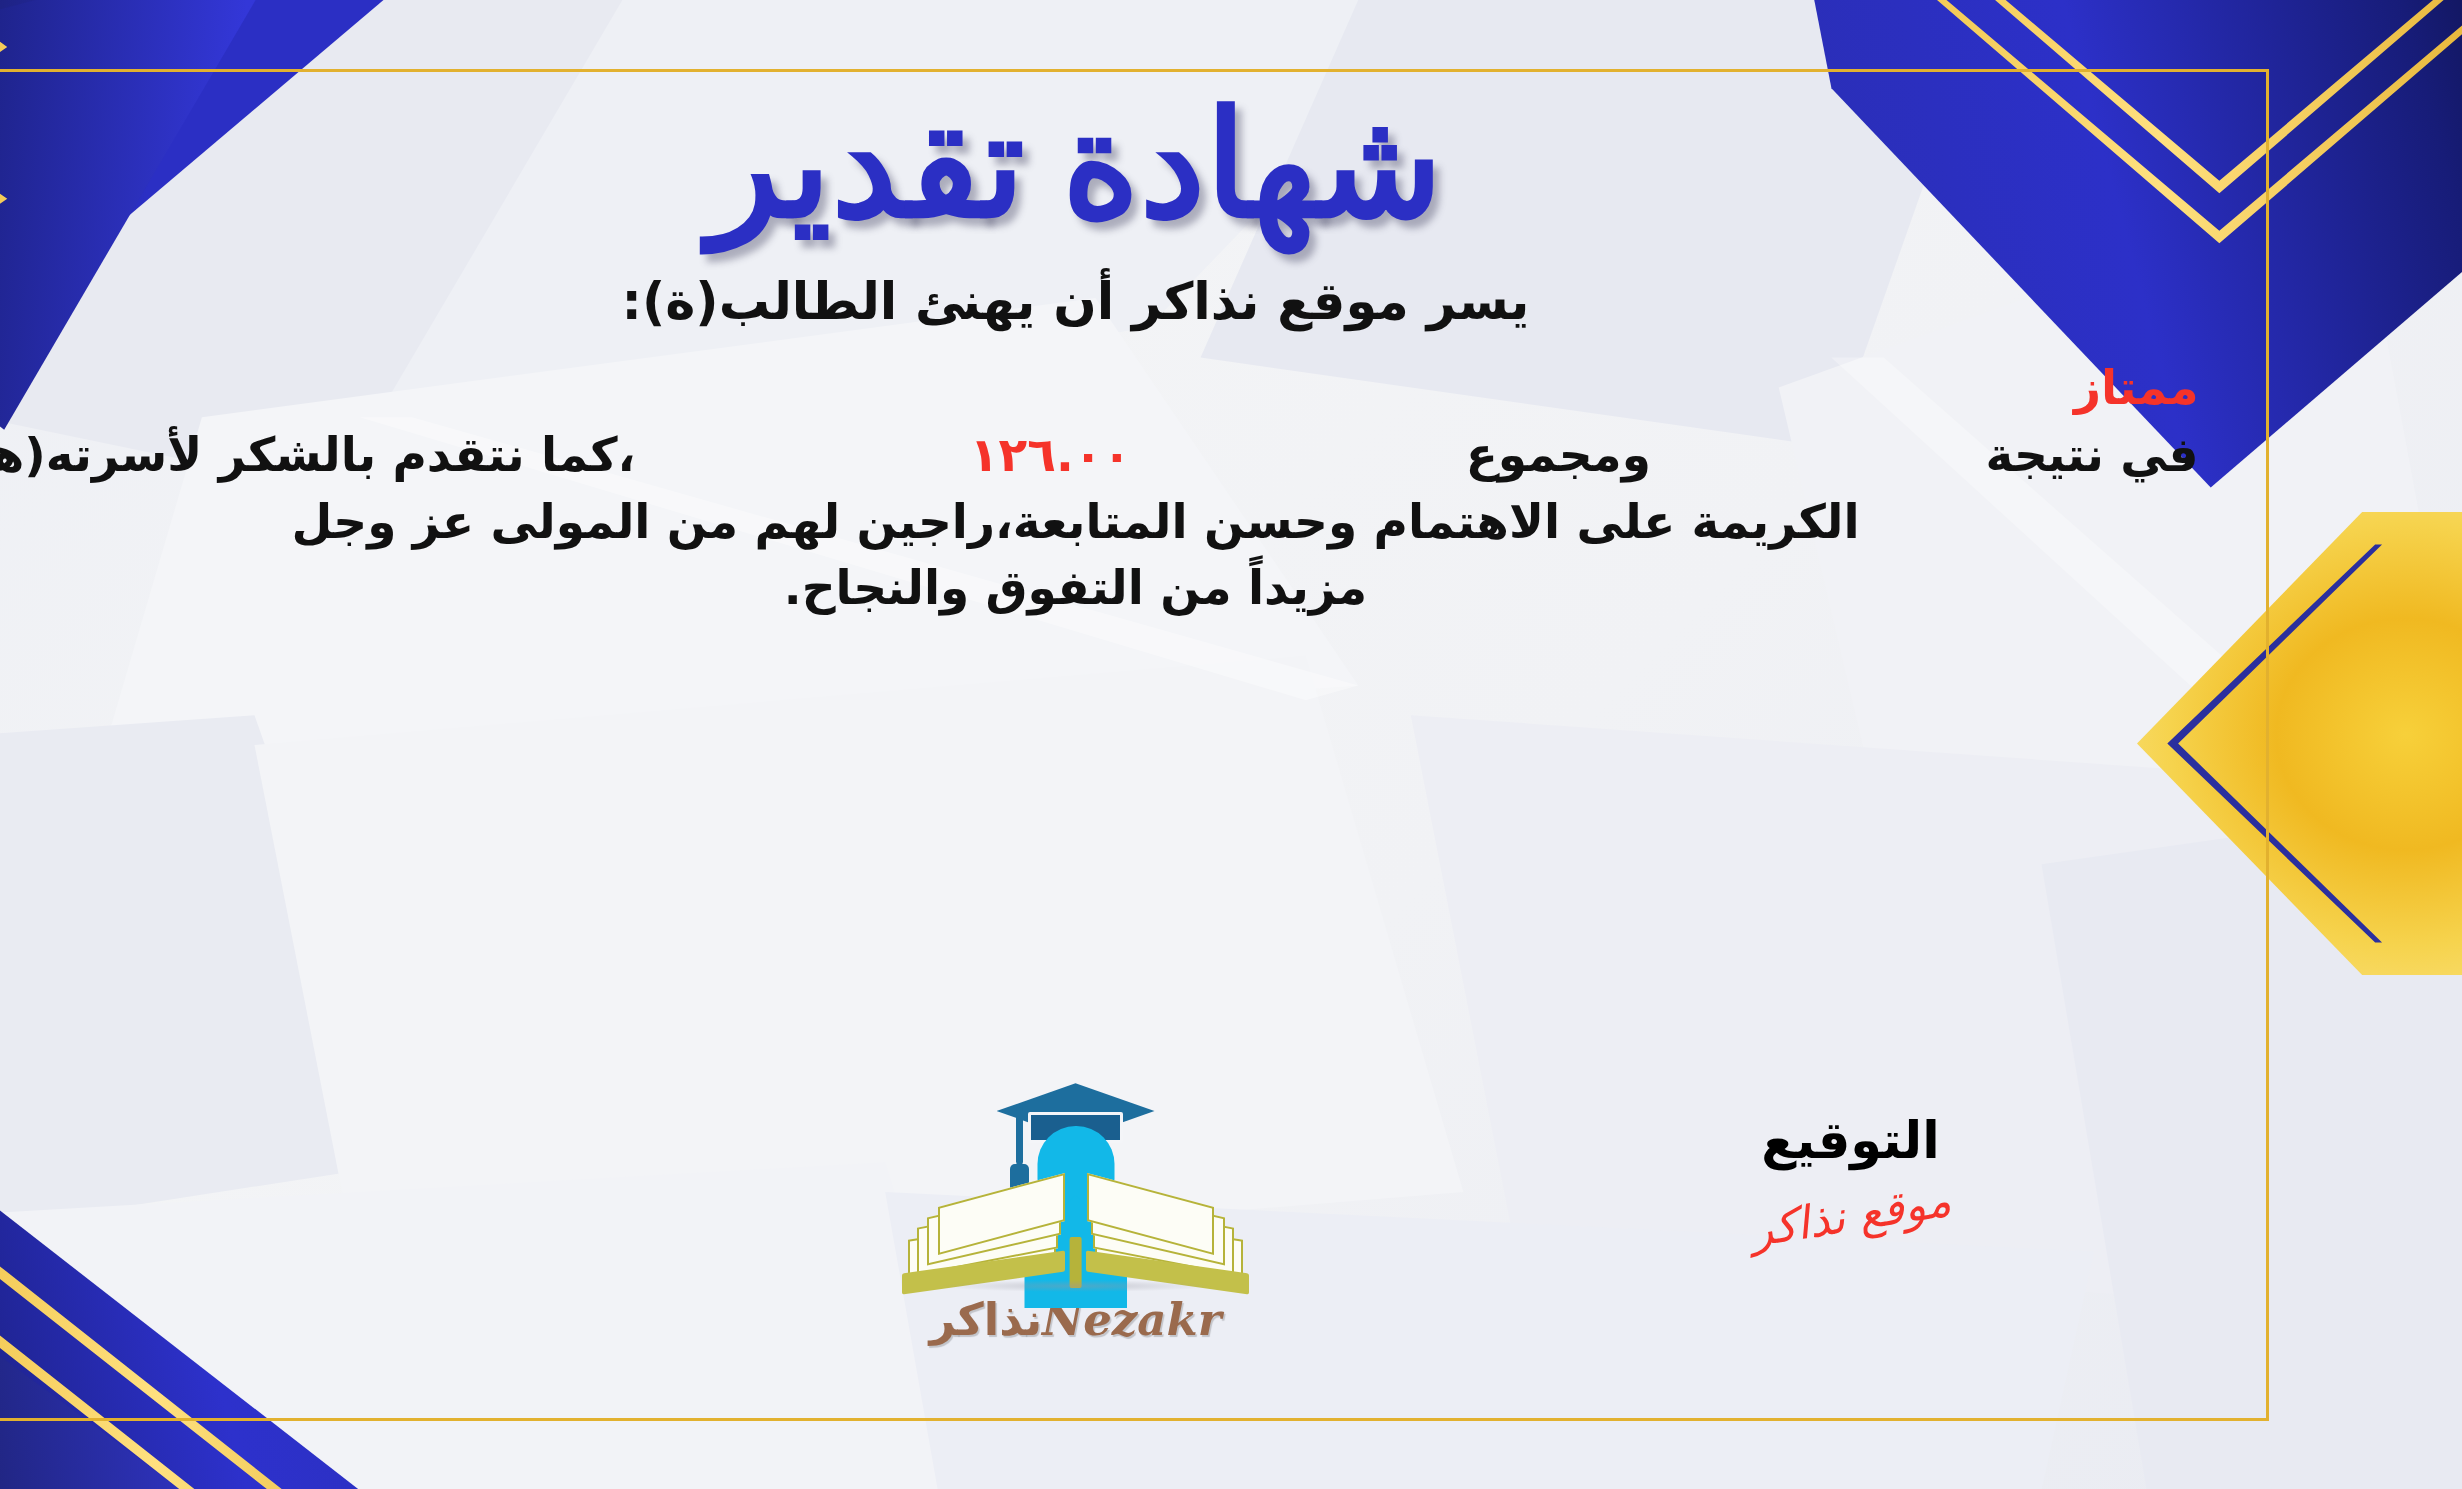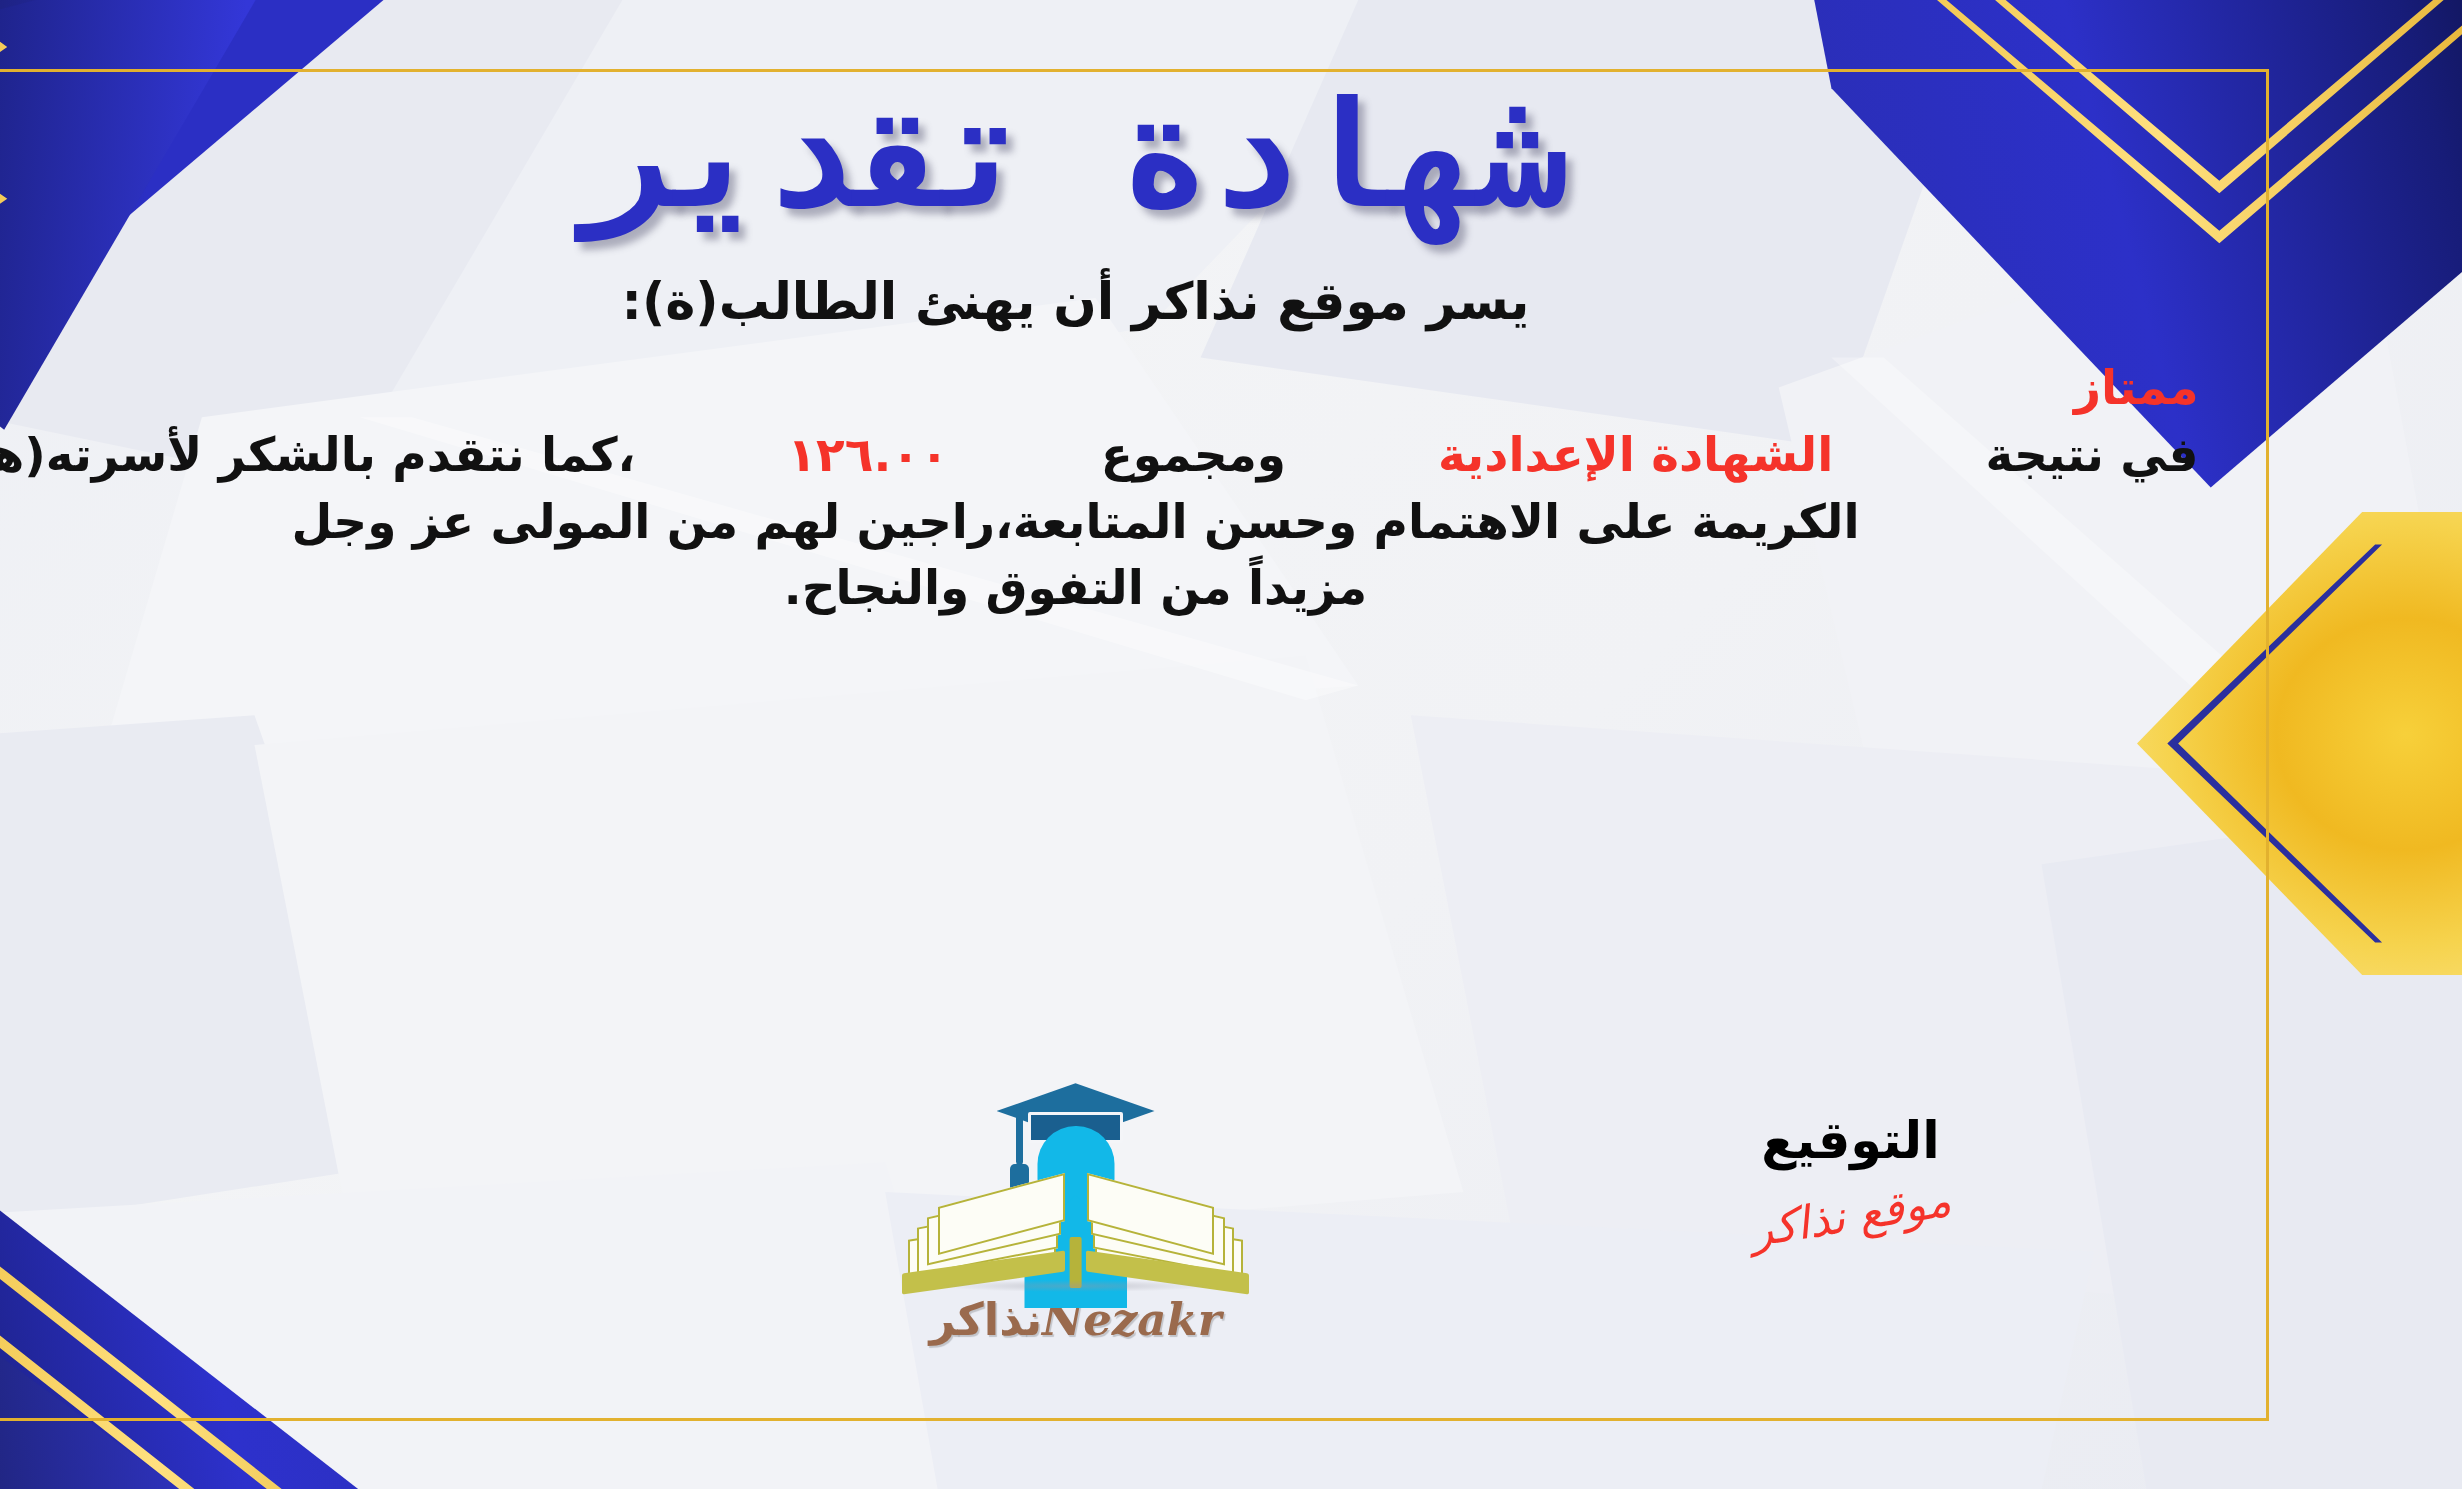--- a/index.html
+++ b/index.html
@@ -179,21 +179,21 @@
   .content{
     position:absolute;
     left:48px; top:69px;
     width:2387px; height:1352px;
     display:flex; flex-direction:column;
     align-items:center;
   }
 
   .title{
     margin-top:14.8px;
-    font-family:Liberation Mono, monospace;
+    font-family:Liberation Serif, serif;
     font-size:148px;
     font-weight:700;
     color:#2b2fc4;
     letter-spacing:-3px;
     line-height:1.12;
     text-shadow:6.9px 7.9px 7.9px rgba(80,80,110,.42);
     direction:rtl;
     white-space:nowrap;
   }
 
@@ -431,21 +431,20 @@
 
 
     <div class="body-block">
 
       <div class="body-line">
         <span class="seg hl">ممتاز</span>
       </div>
 
       <div class="body-line">
         <span class="seg">في نتيجة</span>
-        <span class="seg hl">الشهادة الإعدادية</span>
         <span class="seg">ومجموع</span>
         <span class="seg hl">١٢٦.٠٠</span>
         <span class="seg">،كما نتقدم بالشكر لأسرته(ها)</span>
       </div>
 
       <div class="body-line centered">
         <span class="seg">الكريمة على الاهتمام وحسن المتابعة،راجين لهم من المولى عز وجل</span>
       </div>
 
       <div class="body-line centered">

